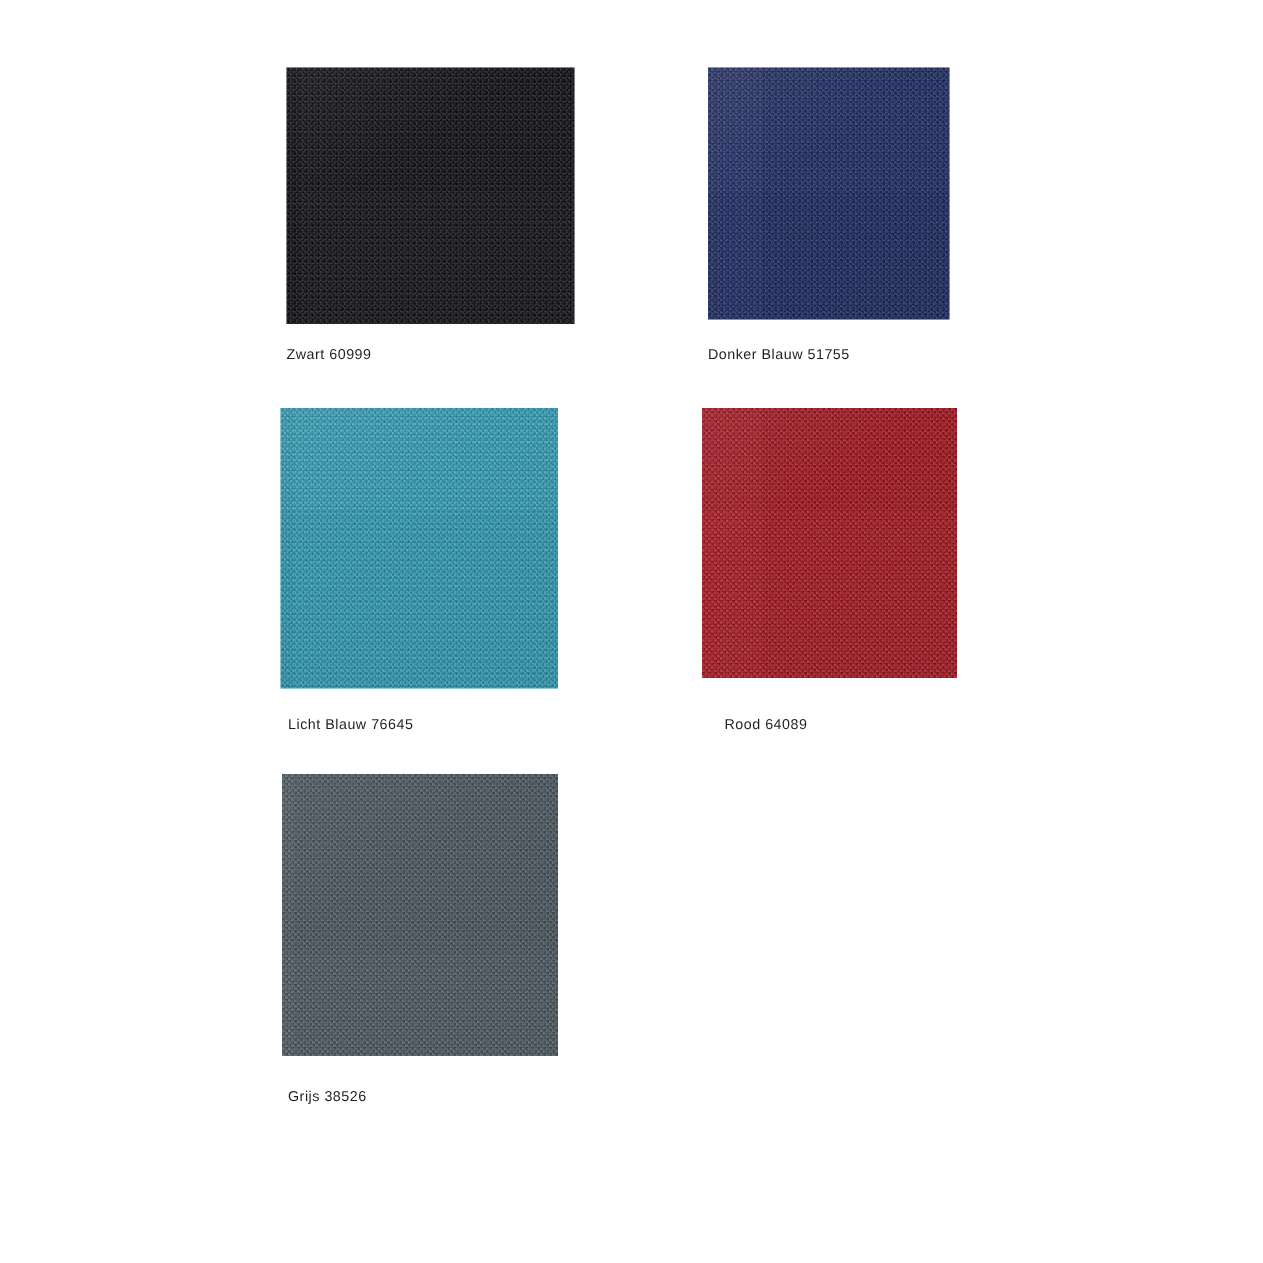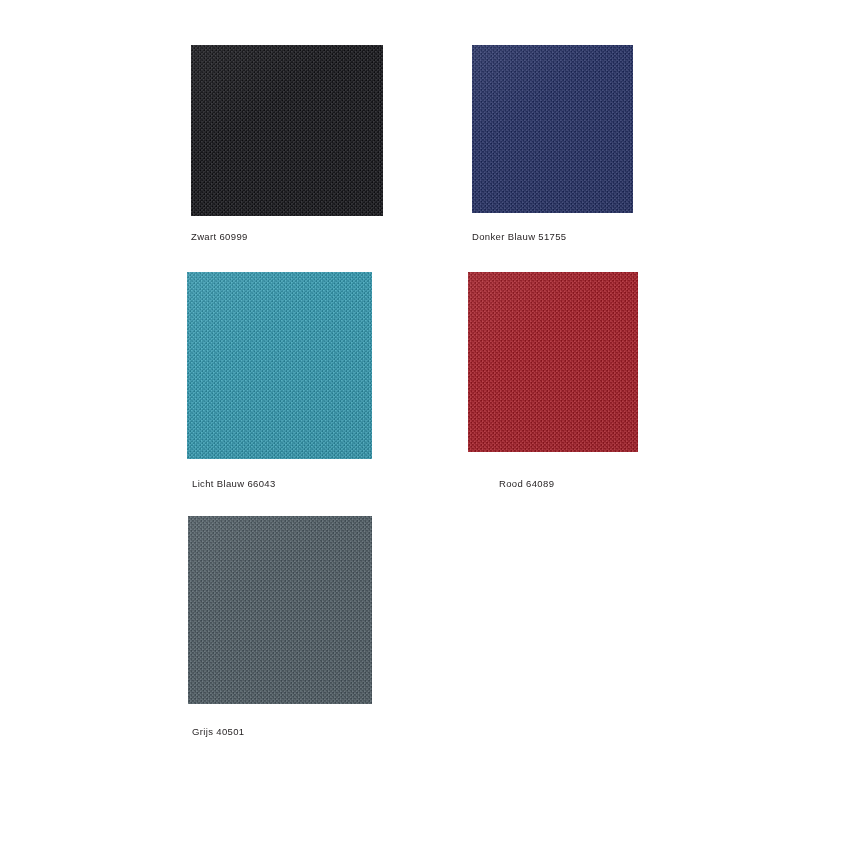--- a/index.html
+++ b/index.html
@@ -113,35 +113,35 @@
       <div class="swatch-caption" style="left: 472px; top: 231px;">Donker Blauw 51755</div>
     </div>
     <div class="swatch-cell" style="left: 0px; top: 0px;">
       <div class="swatch-chip" title="Licht Blauw 66043" style="position: absolute; left: 187px; top: 272px; width: 185px; height: 187px; background-color: rgb(47, 156, 181);">
         <div class="weave weave-a"></div>
         <div class="weave weave-b"></div>
         <div class="weave weave-warp"></div>
         <div class="weave weave-weft"></div>
         <div class="weave weave-shade"></div>
       </div>
-      <div class="swatch-caption" style="left: 192px; top: 478px;">Licht Blauw 66043</div>
+      <div class="swatch-caption" style="left: 192px; top: 478px;">Licht Blauw 76645</div>
     </div>
     <div class="swatch-cell" style="left: 0px; top: 0px;">
       <div class="swatch-chip" title="Rood 64089" style="position: absolute; left: 468px; top: 272px; width: 170px; height: 180px; background-color: rgb(168, 21, 32);">
         <div class="weave weave-a"></div>
         <div class="weave weave-b"></div>
         <div class="weave weave-warp"></div>
         <div class="weave weave-weft"></div>
         <div class="weave weave-shade"></div>
       </div>
-      <div class="swatch-caption" style="left: 488px; top: 478px; padding-left: 11px;">Rood 64089</div>
+      <div class="swatch-caption" style="left: 472px; top: 478px; padding-left: 11px;">Rood 64089</div>
     </div>
     <div class="swatch-cell" style="left: 0px; top: 0px;">
       <div class="swatch-chip" title="Grijs 60143" style="position: absolute; left: 188px; top: 516px; width: 184px; height: 188px; background-color: rgb(76, 90, 99);">
         <div class="weave weave-a"></div>
         <div class="weave weave-b"></div>
         <div class="weave weave-warp"></div>
         <div class="weave weave-weft"></div>
         <div class="weave weave-shade"></div>
       </div>
-      <div class="swatch-caption" style="left: 192px; top: 726px;">Grijs 40501</div>
+      <div class="swatch-caption" style="left: 192px; top: 726px;">Grijs 38526</div>
     </div>
   </div>
 
 </body></html>

